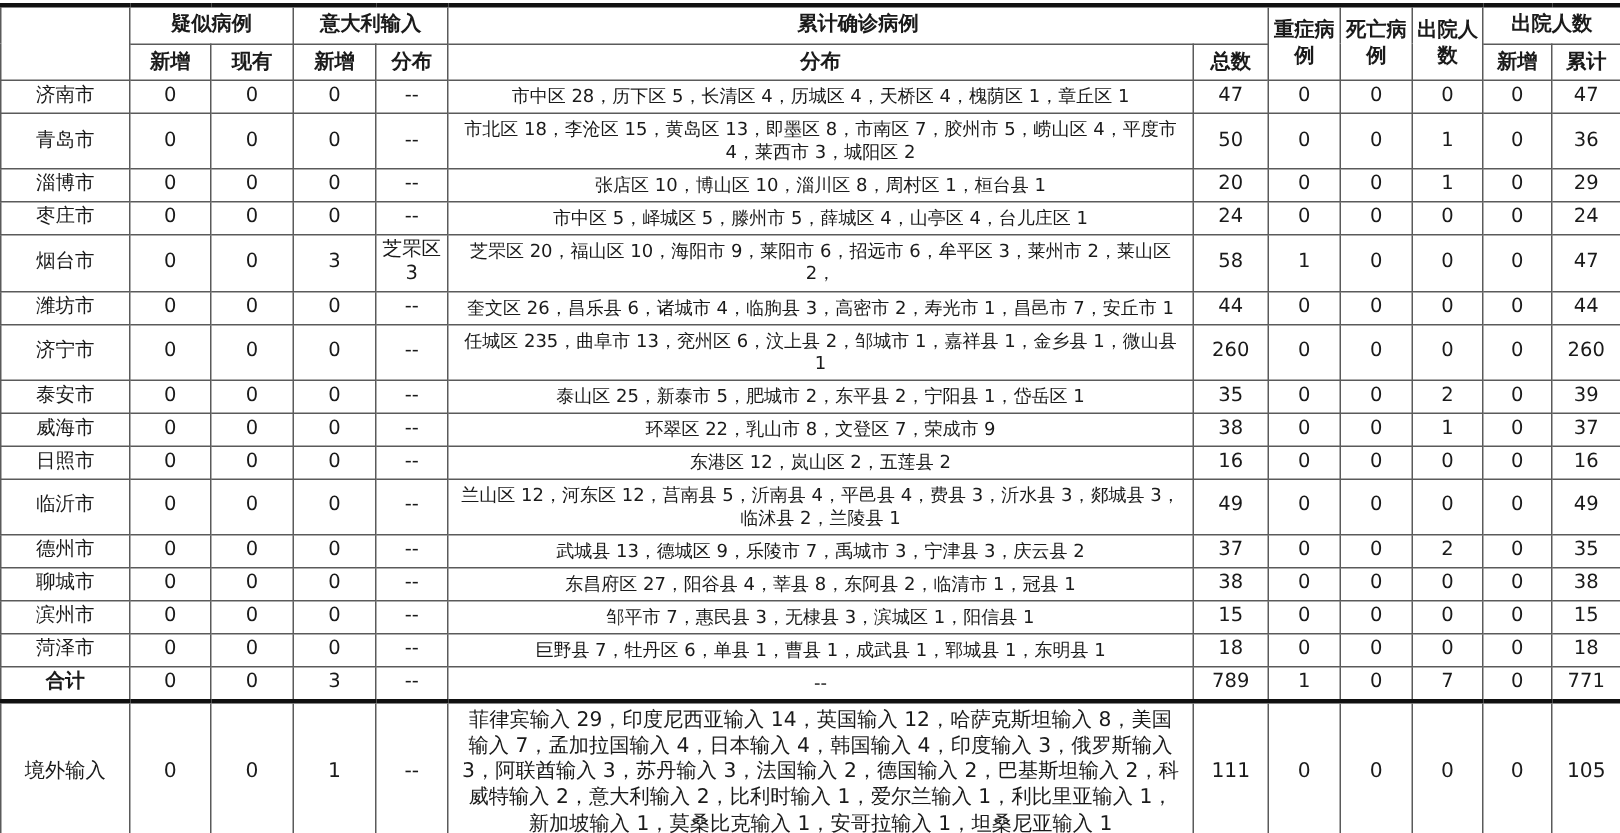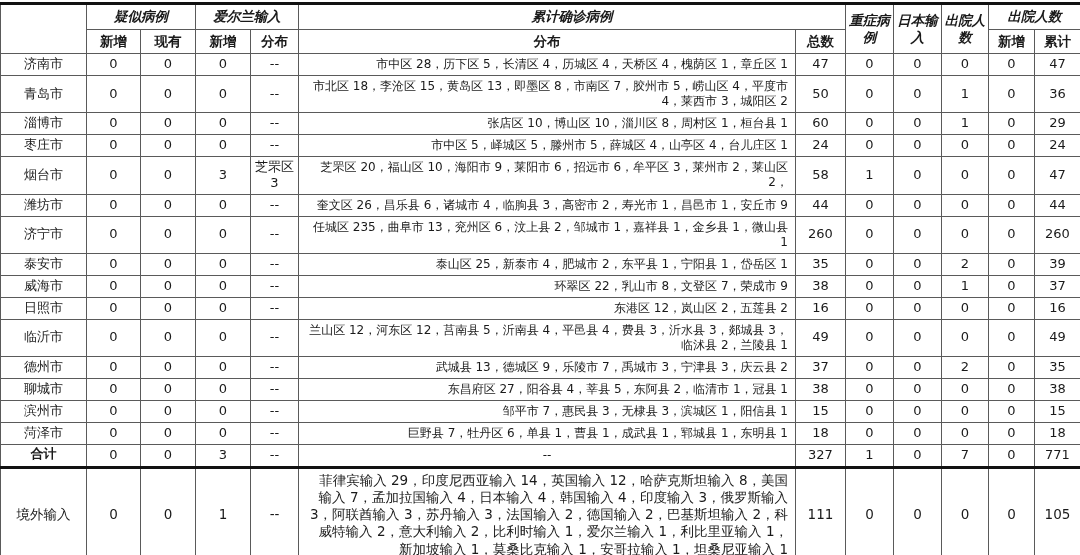--- a/index.html
+++ b/index.html
@@ -23,40 +23,40 @@
   }
   table.epi th, table.epi td {
     border: 1px solid #5a5a5a;
     text-align: center;
     vertical-align: middle;
     padding: 2px 3px;
     line-height: 1.25;
     overflow: hidden;
   }
   
-  table.epi thead tr:first-child th { border-top: 3px solid #111; font-style: italic; }
+  table.epi thead tr:first-child th { border-top: 3px solid #111; }
   table.epi tr.imported-row td { border-bottom: 3px solid #111; }
   table.epi tr.total-row td { border-bottom: 3px solid #111; }
 
   table.epi thead th {
     font-weight: bold;
     font-size: 13.5px;
     padding: 3px 2px;
     line-height: 1.3;
   }
   table.epi tbody td {
     font-size: 13px;
   }
   table.epi td.dist {
-    text-align: right;
+    text-align: center;
     font-size: 12px;
     padding: 3px 7px;
   }
   table.epi td.dist.centered { text-align: center; }
-  table.epi tr.total-row td:first-child { font-weight: bold; font-family: Liberation Mono, monospace; }
+  table.epi tr.total-row td:first-child { font-weight: bold; }
   table.epi tr.imported-row td.dist {
     font-size: 13.5px;
     line-height: 1.28;
   }
   table.epi tr.imported-row td { font-size: 13.5px; }
 </style>
 </head>
 <body>
 
 <div class="table-wrap">
@@ -72,24 +72,24 @@
       <col style="width:48px">
       <col style="width:48px">
       <col style="width:47px">
       <col style="width:46px">
       <col style="width:46px">
     </colgroup>
     <thead>
       <tr>
         <th rowspan="2"></th>
         <th colspan="2">疑似病例</th>
-        <th colspan="2">爱尔兰输入</th>
+        <th colspan="2">意大利输入</th>
         <th colspan="2">累计确诊病例</th>
         <th rowspan="2">重症病例</th>
-        <th rowspan="2">日本输入</th>
+        <th rowspan="2">死亡病例</th>
         <th rowspan="2">出院人数</th>
         <th colspan="2">出院人数</th>
       </tr>
       <tr>
         <th>新增</th>
         <th>现有</th>
         <th>新增</th>
         <th>分布</th>
         <th>分布</th>
         <th>总数</th>
@@ -126,21 +126,21 @@
           <td>0</td>
           <td>36</td>
         </tr>
         <tr class="city-row">
           <td>淄博市</td>
           <td>0</td>
           <td>0</td>
           <td>0</td>
           <td>--</td>
           <td class="dist">张店区 10，博山区 10，淄川区 8，周村区 1，桓台县 1</td>
-          <td>60</td>
+          <td>20</td>
           <td>0</td>
           <td>0</td>
           <td>1</td>
           <td>0</td>
           <td>29</td>
         </tr>
         <tr class="city-row">
           <td>枣庄市</td>
           <td>0</td>
           <td>0</td>
@@ -167,21 +167,21 @@
           <td>0</td>
           <td>0</td>
           <td>47</td>
         </tr>
         <tr class="city-row">
           <td>潍坊市</td>
           <td>0</td>
           <td>0</td>
           <td>0</td>
           <td>--</td>
-          <td class="dist">奎文区 26，昌乐县 6，诸城市 4，临朐县 3，高密市 2，寿光市 1，昌邑市 1，安丘市 9</td>
+          <td class="dist">奎文区 26，昌乐县 6，诸城市 4，临朐县 3，高密市 2，寿光市 1，昌邑市 7，安丘市 1</td>
           <td>44</td>
           <td>0</td>
           <td>0</td>
           <td>0</td>
           <td>0</td>
           <td>44</td>
         </tr>
         <tr class="city-row">
           <td>济宁市</td>
           <td>0</td>
@@ -195,21 +195,21 @@
           <td>0</td>
           <td>0</td>
           <td>260</td>
         </tr>
         <tr class="city-row">
           <td>泰安市</td>
           <td>0</td>
           <td>0</td>
           <td>0</td>
           <td>--</td>
-          <td class="dist">泰山区 25，新泰市 4，肥城市 2，东平县 1，宁阳县 1，岱岳区 1</td>
+          <td class="dist">泰山区 25，新泰市 5，肥城市 2，东平县 2，宁阳县 1，岱岳区 1</td>
           <td>35</td>
           <td>0</td>
           <td>0</td>
           <td>2</td>
           <td>0</td>
           <td>39</td>
         </tr>
         <tr class="city-row">
           <td>威海市</td>
           <td>0</td>
@@ -265,21 +265,21 @@
           <td>2</td>
           <td>0</td>
           <td>35</td>
         </tr>
         <tr class="city-row">
           <td>聊城市</td>
           <td>0</td>
           <td>0</td>
           <td>0</td>
           <td>--</td>
-          <td class="dist">东昌府区 27，阳谷县 4，莘县 5，东阿县 2，临清市 1，冠县 1</td>
+          <td class="dist">东昌府区 27，阳谷县 4，莘县 8，东阿县 2，临清市 1，冠县 1</td>
           <td>38</td>
           <td>0</td>
           <td>0</td>
           <td>0</td>
           <td>0</td>
           <td>38</td>
         </tr>
         <tr class="city-row">
           <td>滨州市</td>
           <td>0</td>
@@ -308,21 +308,21 @@
           <td>0</td>
           <td>18</td>
         </tr>
         <tr class="total-row">
           <td>合计</td>
           <td>0</td>
           <td>0</td>
           <td>3</td>
           <td>--</td>
           <td class="dist centered">--</td>
-          <td>327</td>
+          <td>789</td>
           <td>1</td>
           <td>0</td>
           <td>7</td>
           <td>0</td>
           <td>771</td>
         </tr>
         <tr class="imported-row">
           <td>境外输入</td>
           <td>0</td>
           <td>0</td>

